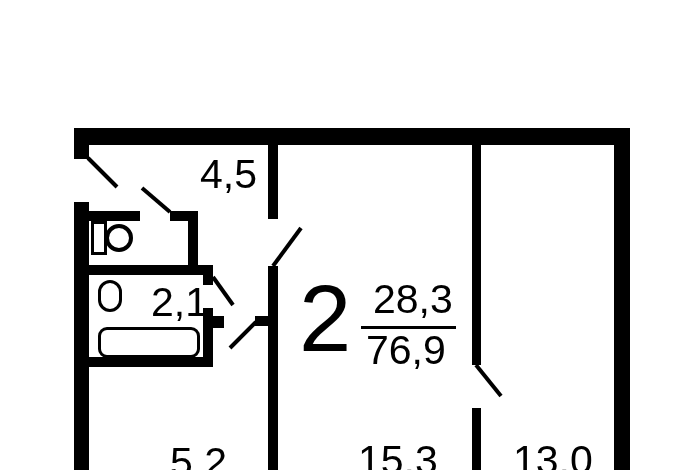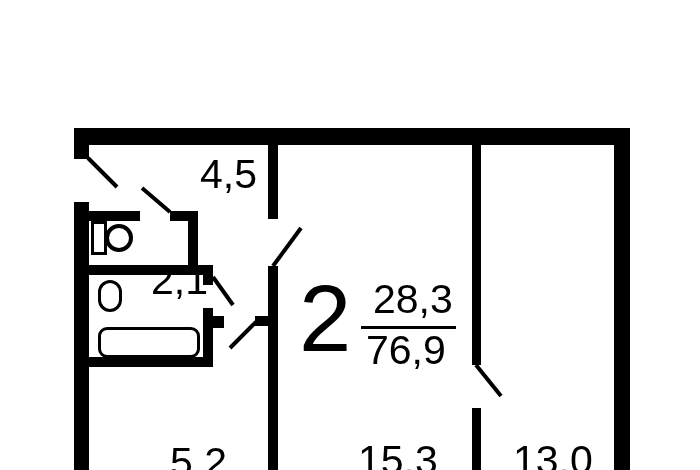--- a/index.html
+++ b/index.html
@@ -84,21 +84,21 @@
     <line x1="256" y1="322" x2="230" y2="348"></line>
     <line x1="476" y1="365" x2="501" y2="396"></line>
   </svg>
 
   <div class="fixture" style="left:91px;top:221px;width:16px;height:34px;"></div>
   <div class="fixture toilet-bowl" style="left:105px;top:224px;width:28px;height:28px;"></div>
   <div class="fixture sink" style="left:98px;top:280px;width:24px;height:32px;"></div>
   <div class="fixture tub" style="left:98px;top:327px;width:102px;height:31px;"></div>
 
   <div class="label" style="left:200px;top:154px;">4,5</div>
-  <div class="label" style="left:151px;top:260px;">2,1</div>
+  <div class="label" style="left:151px;top:282px;">2,1</div>
   <div class="label" style="left:170px;top:442px;">5,2</div>
   <div class="label" style="left:358px;top:440px;">15,3</div>
   <div class="label" style="left:513px;top:440px;">13,0</div>
 
   <div class="label label-big" style="left:299px;top:272px;">2</div>
   <div class="label" style="left:373px;top:279px;">28,3</div>
   <div class="frac-line" style="left:361px;top:326px;width:95px;height:3px;"></div>
   <div class="label" style="left:366px;top:330px;">76,9</div>
 
 </div>

